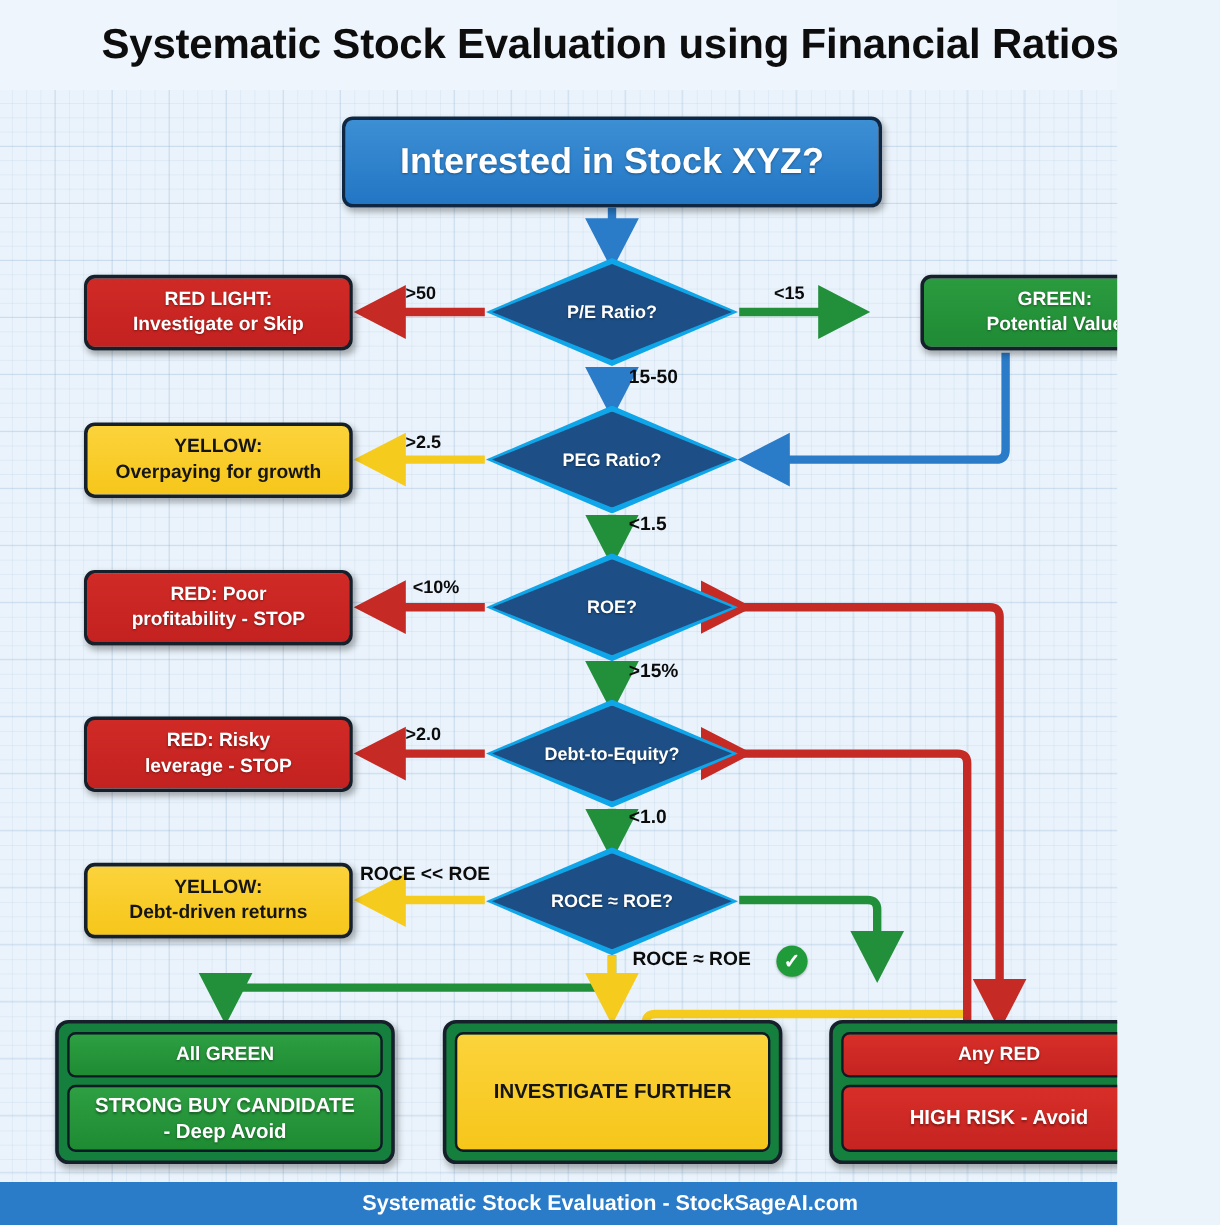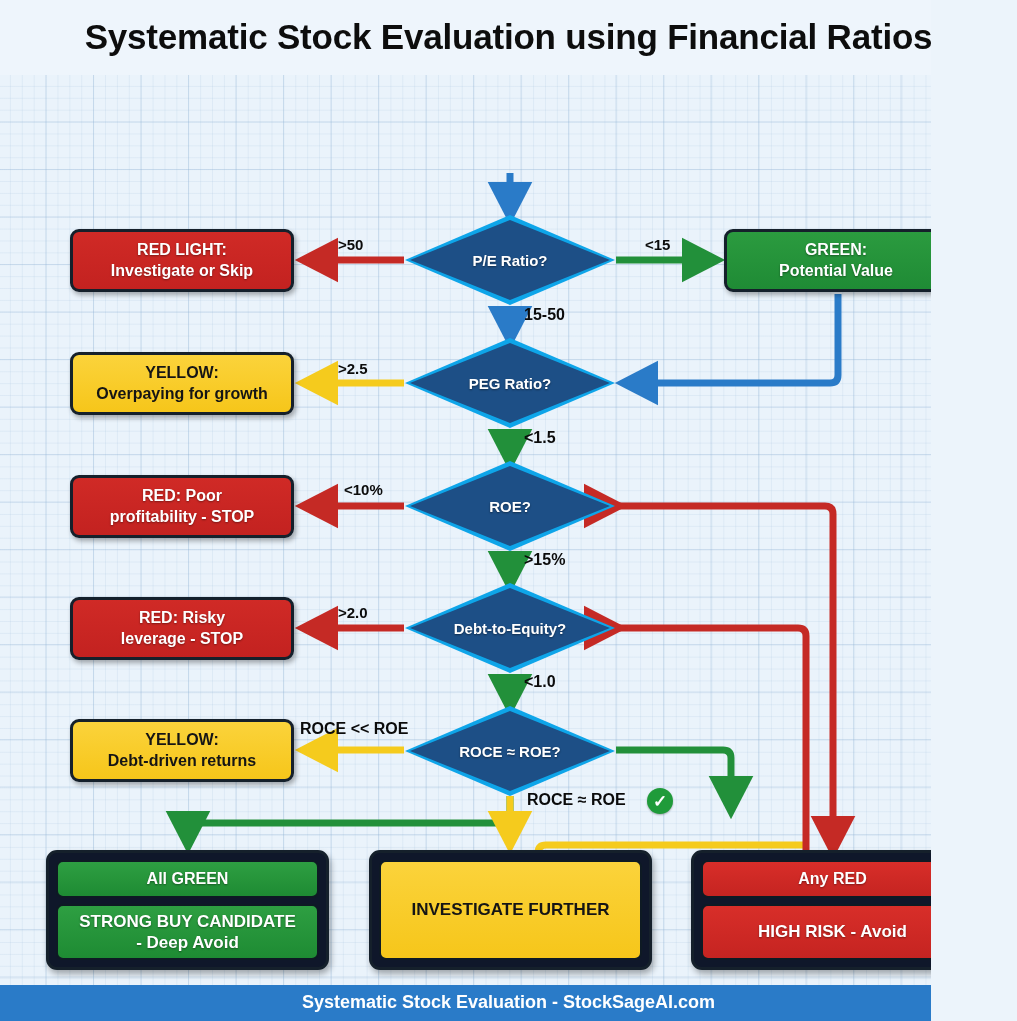--- a/index.html
+++ b/index.html
@@ -84,26 +84,26 @@
     border:3px solid #15202b;
     box-shadow:2px 3px 5px rgba(0,0,0,.32);
     display:flex;flex-direction:column;align-items:center;justify-content:center;
     font-size:16px;font-weight:bold;line-height:1.28;text-align:center;
     padding:0 6px;box-sizing:border-box;
   }
   .sb-red{background:linear-gradient(#d02a26,#c32220);color:#fff;
           text-shadow:0 1px 2px rgba(0,0,0,.4);}
   .sb-yellow{background:linear-gradient(#fbd33b,#f6c61a);color:#151515;}
   .sb-green{background:linear-gradient(#2b9b3f,#1f8b35);color:#fff;
-          text-shadow:0 1px 2px rgba(0,0,0,.4);}
+          text-shadow:0 1px 2px rgba(0,0,0,.4);margin-left:43px;}
 
   
   .result{
     position:absolute;z-index:3;width:283px;height:120px;
-    background:#0f172a;border:3px solid #15202b;border-radius:11px;
+    background:#15803d;border:3px solid #15202b;border-radius:11px;
     box-shadow:2px 4px 6px rgba(0,0,0,.32);
     padding:7px;box-sizing:border-box;
     display:flex;flex-direction:column;gap:6px;
   }
   .rhead{
     height:34px;border:2px solid #0e1a24;border-radius:7px;
     display:flex;align-items:center;justify-content:center;
     font-size:16px;font-weight:bold;
   }
   .rbody{
@@ -188,20 +188,23 @@
       <path d="M510,796 L510,843" stroke="#f5cb1d" stroke-width="7" marker-end="url(#ah-yellow)"></path>
 
       <path d="M808,845 L546,845 Q538,845 538,853 L538,862" stroke="#f5cb1d" stroke-width="7"></path>
 
       <path d="M616,628 L798,628 Q806,628 806,636 L806,862" stroke="#c52a25" stroke-width="7" marker-start="url(#ah-red)"></path>
 
       <path d="M616,506 L825,506 Q833,506 833,514 L833,848" stroke="#c52a25" stroke-width="7" marker-start="url(#ah-red)" marker-end="url(#ah-red)"></path>
     </g>
   </svg>
 
+  <div class="node startbox">
+    <span>Interested in Stock XYZ?</span>
+  </div>
 
   <div class="dwrap" style="left:405px;top:215px;">
     <div class="diamond">
         <span>P/E Ratio?</span>
       </div>
   </div>
   <div class="dwrap" style="left:405px;top:338px;">
     <div class="diamond">
         <span>PEG Ratio?</span>
       </div>

